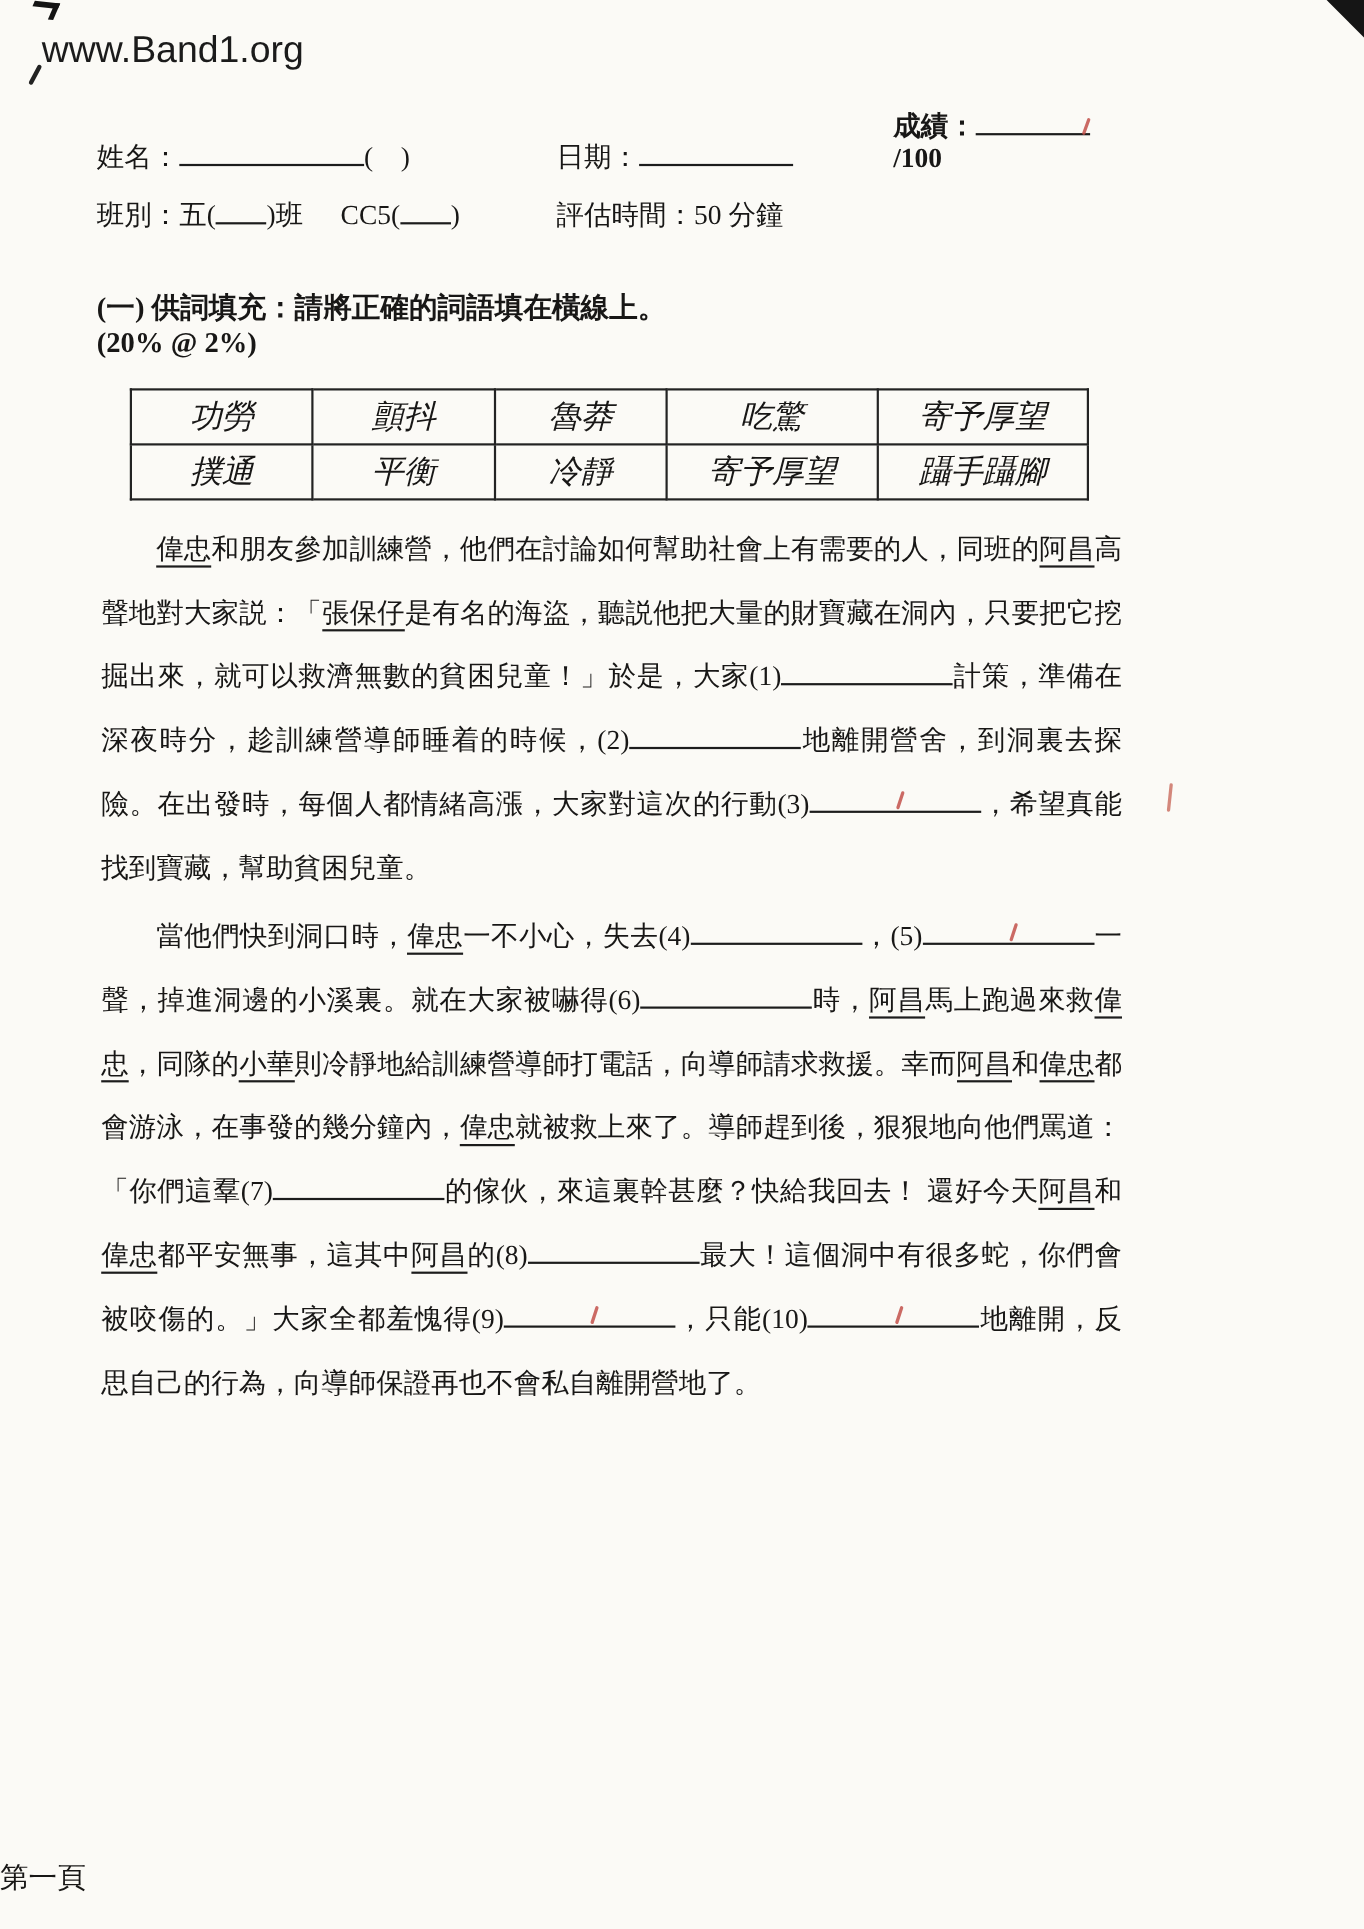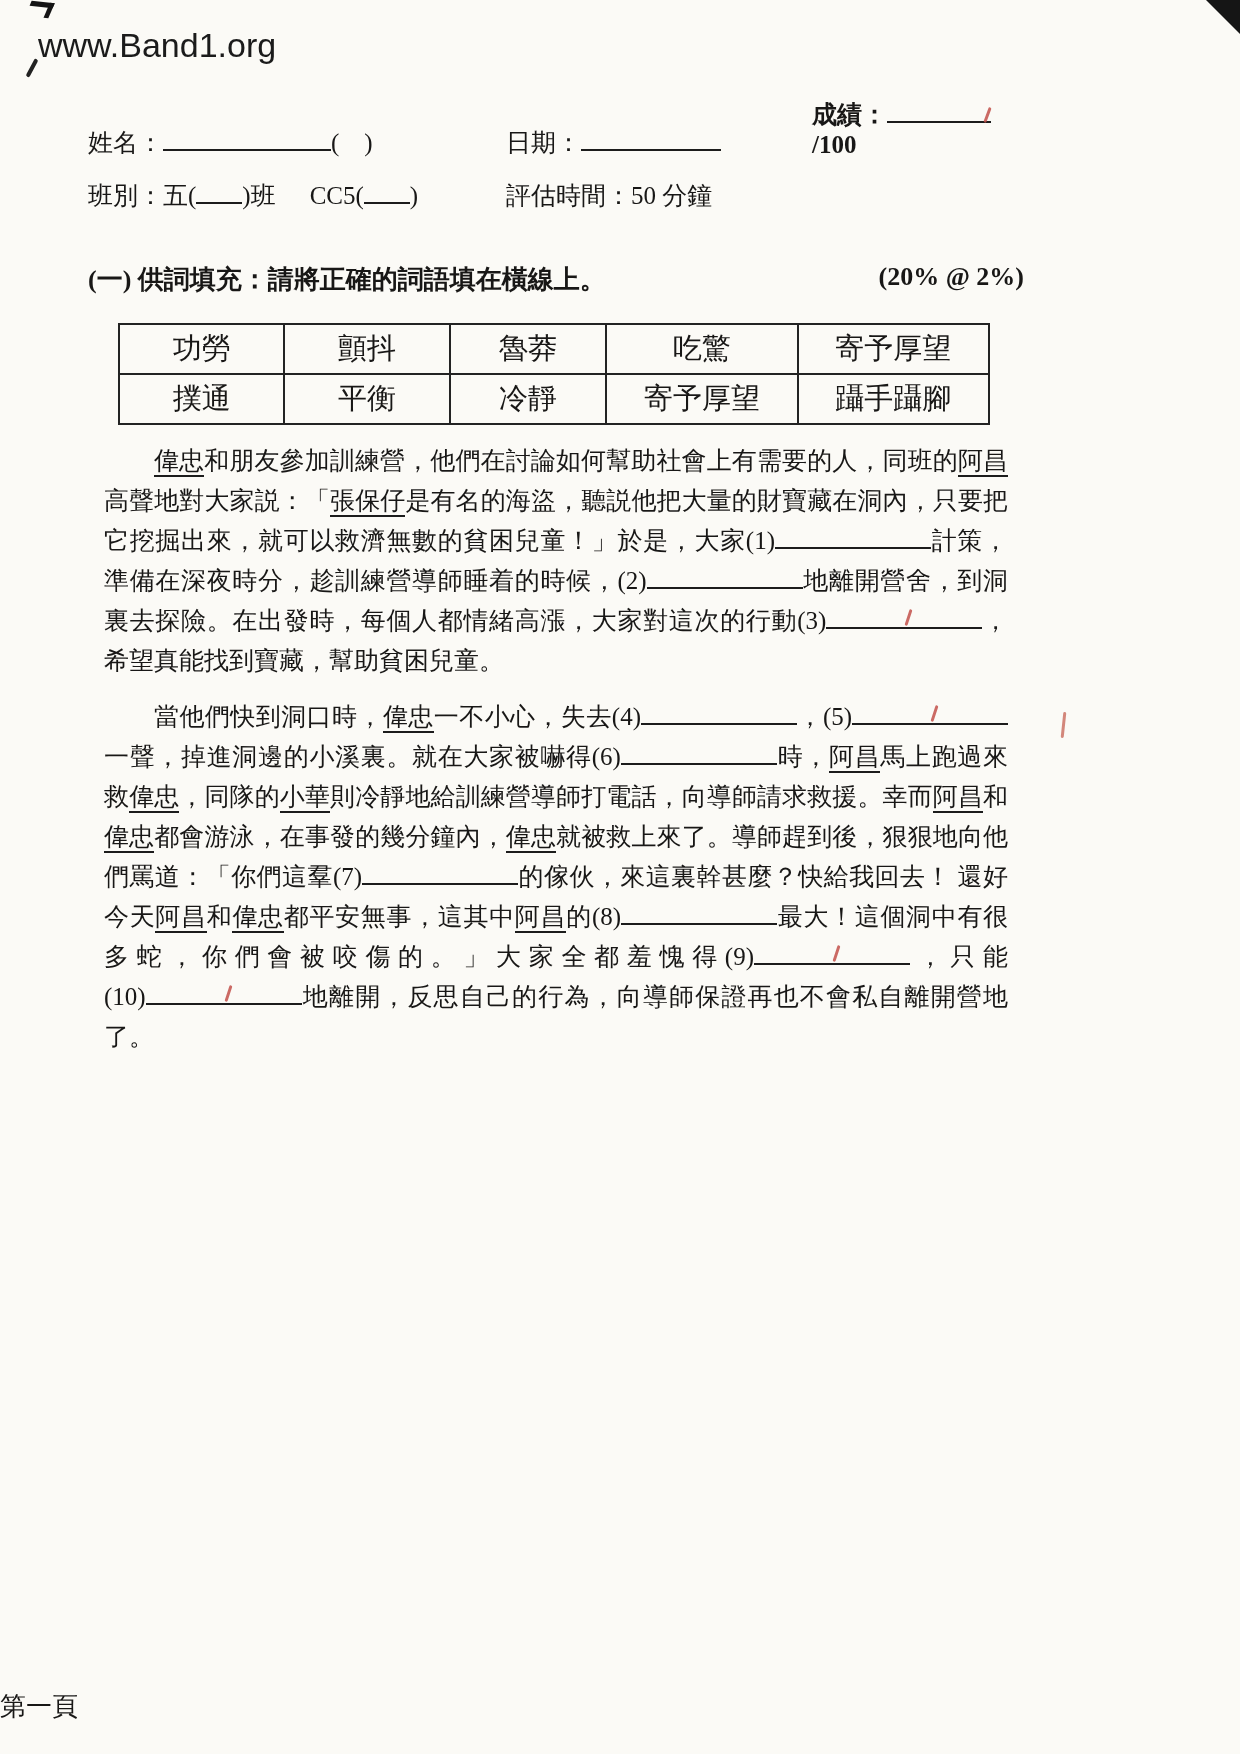--- a/index.html
+++ b/index.html
@@ -54,34 +54,34 @@
   .u-date { width: 140px; } .u-sign { width: 178px; }
   .u-score { width: 104px; position: relative; }
   .u-score::after {
     content: ""; position: absolute; right: 2px; bottom: -2px;
     width: 3px; height: 16px; background: #c2504a;
     transform: rotate(20deg); border-radius: 2px; opacity: .85;
   }
   .gap { display: inline-block; width: 34px; }
   .section-head {
     display: flex; justify-content: space-between;
-    font-weight: bold; font-size: 26px; margin-top: 50px;
+    font-weight: bold; font-size: 26px; margin-top: 50px; flex-direction: column;
   }
   table.word-bank {
     border-collapse: collapse; table-layout: fixed;
     width: 872px; margin: 26px 0 0 30px;
   }
   table.word-bank td {
     border: 2px solid #232323; text-align: center;
-    font-size: 29px; height: 45px; padding: 4px 2px;
+    font-size: 29px; height: 45px; padding: 4px 2px; font-style: italic;
   }
   .passage { margin-top: 16px; font-size: 25px; }
   .para {
-    margin: 16px; text-indent: 2em;
-    line-height: 40px; text-align: justify;
+    margin: 4px; text-indent: 2em;
+    line-height: 58px; text-align: justify;
   }
   .uname { border-bottom: 2px solid #1c1c1c; padding-bottom: 1px; }
   .blankwrap { white-space: nowrap; }
   .bline {
     display: inline-block; width: 156px; height: 0.9em;
     border-bottom: 2px solid #1c1c1c; position: relative;
   }
   .bline.marked::after {
     content: ""; position: absolute; left: 52%; bottom: 1px;
     width: 3px; height: 17px; background: #c2504a;

